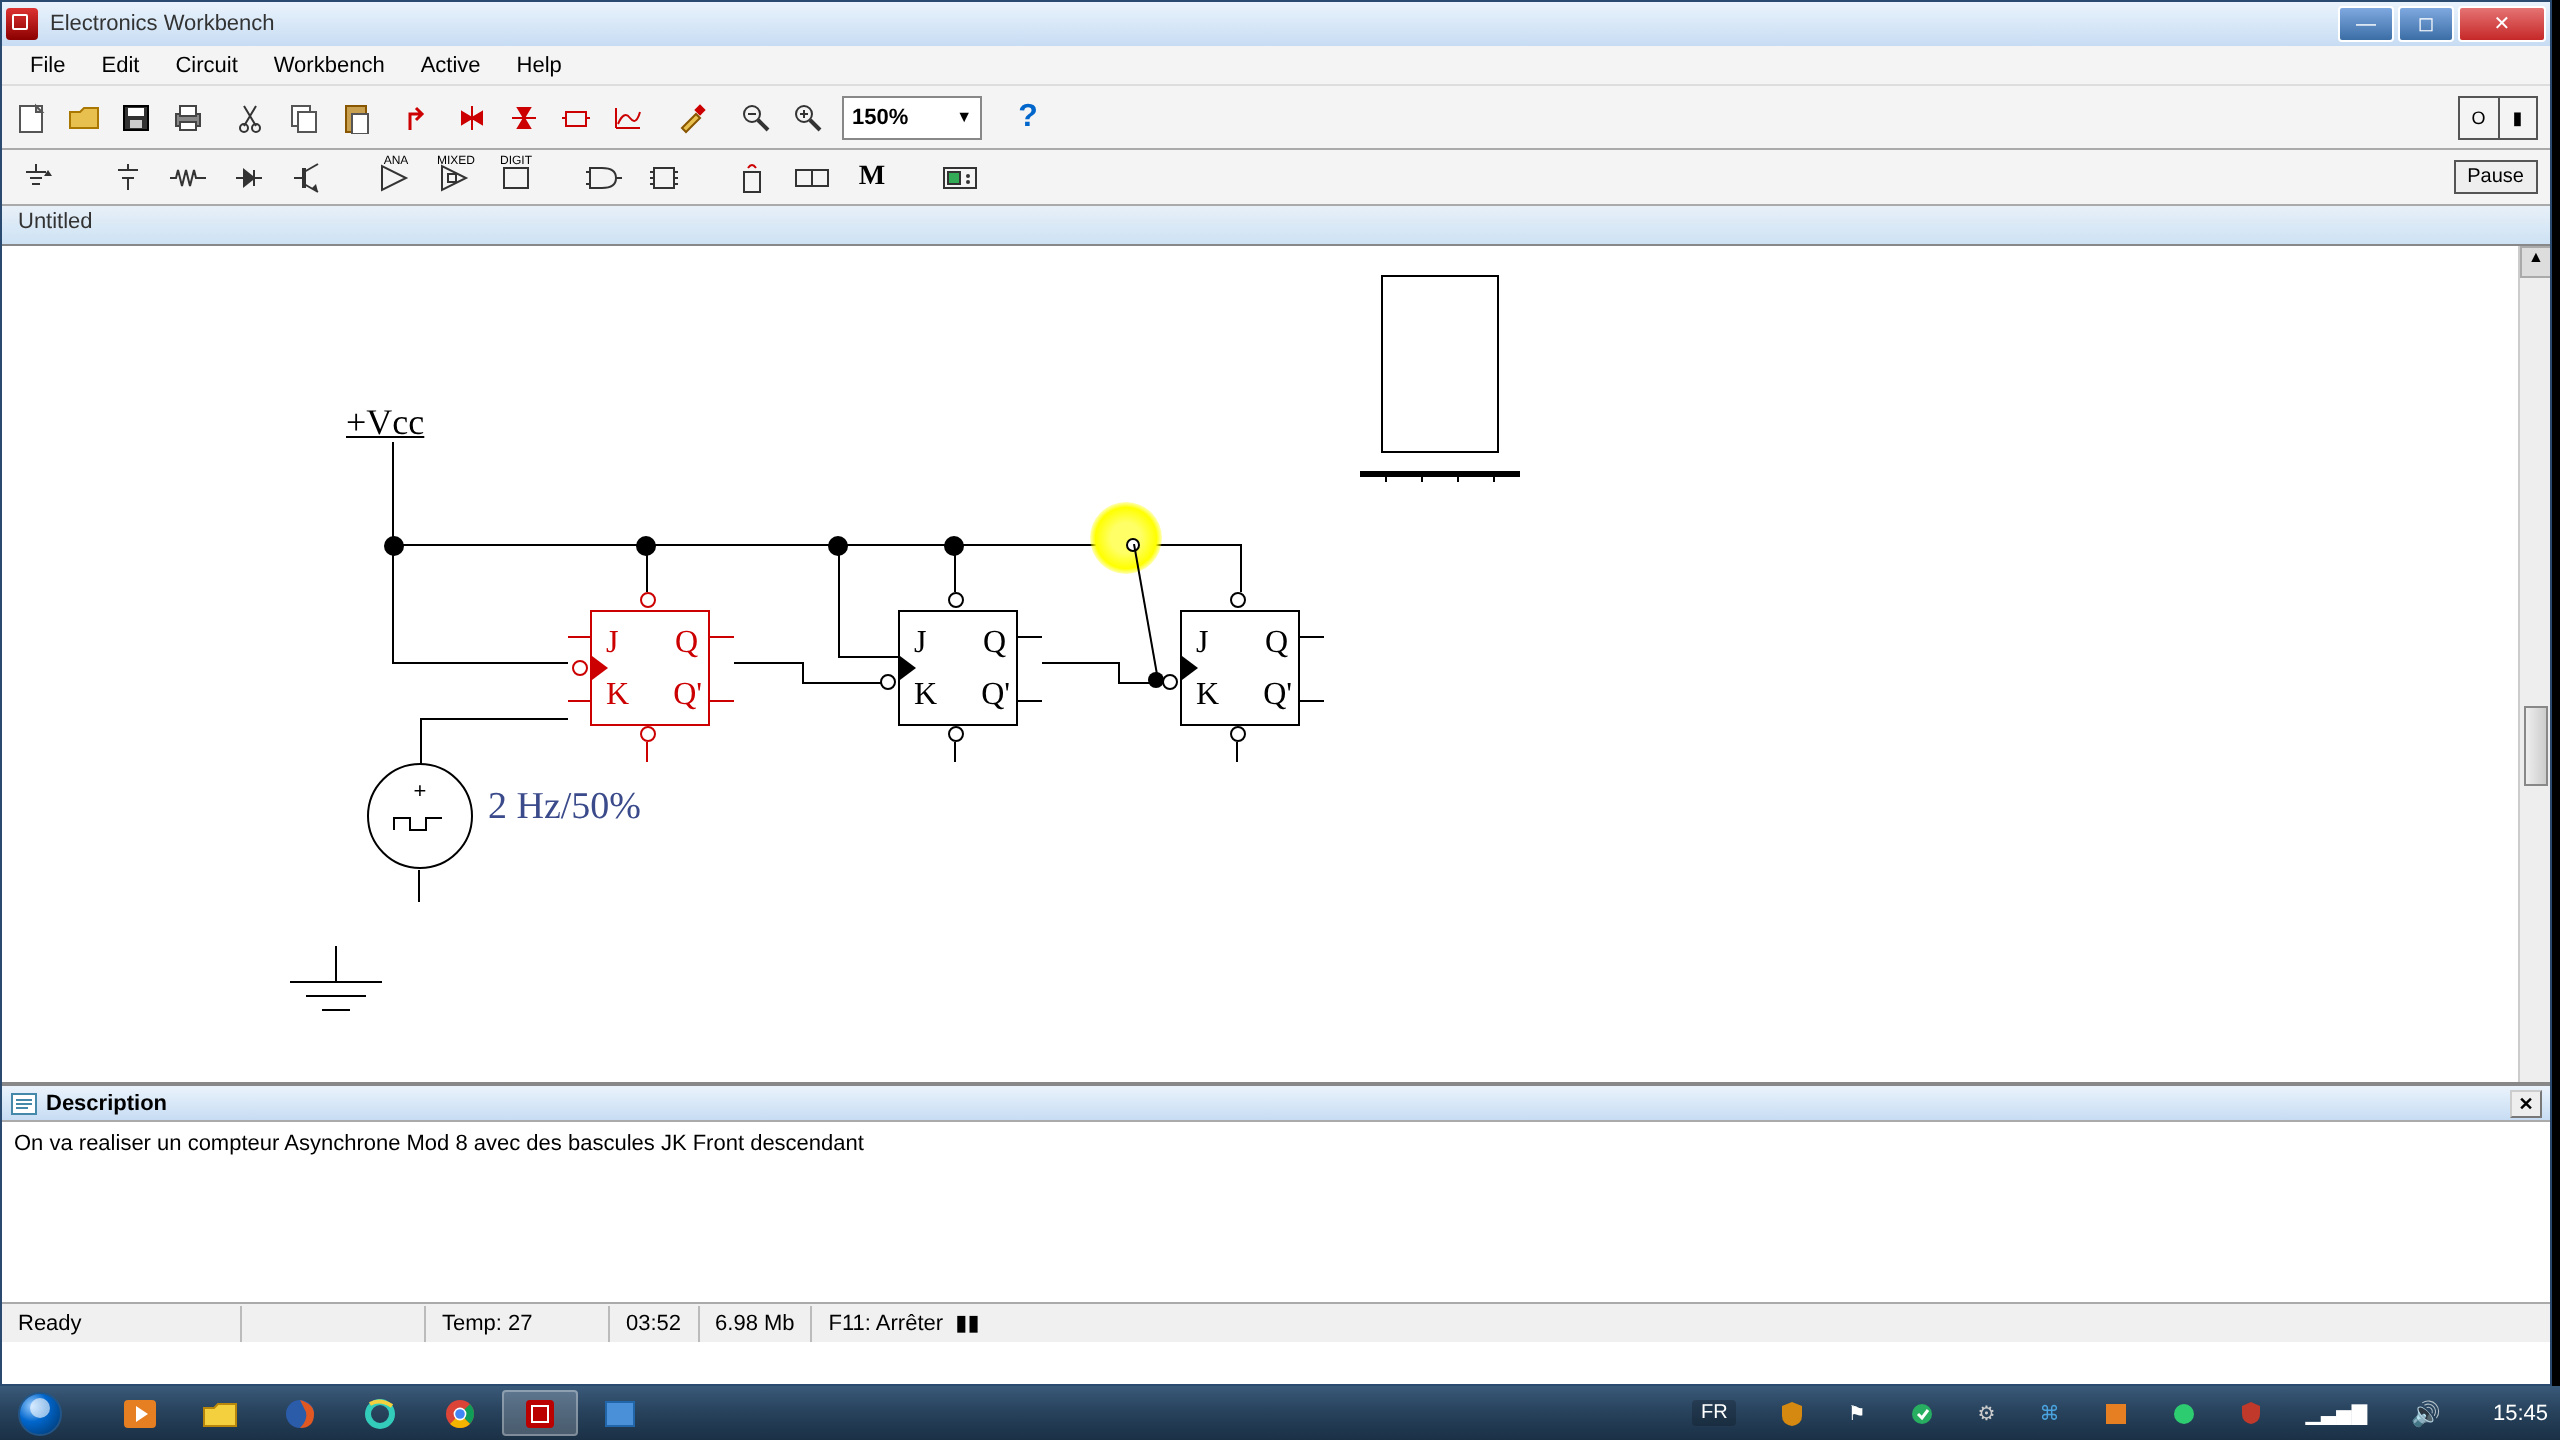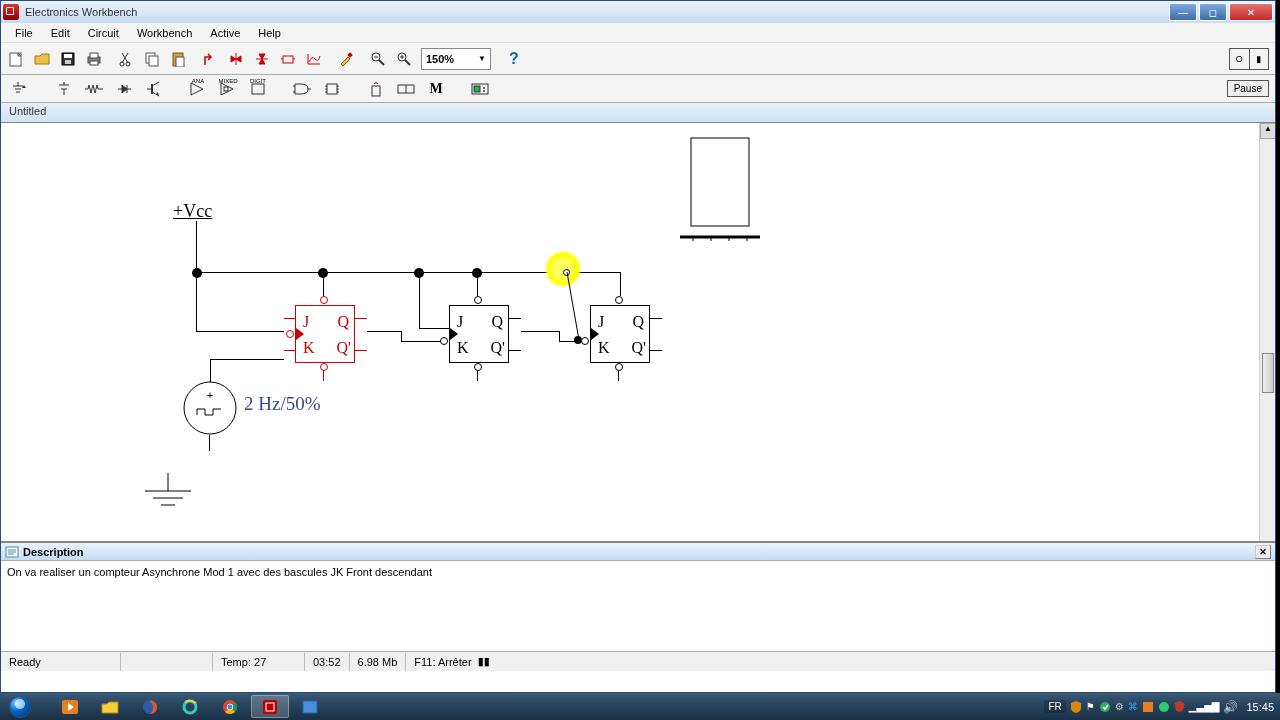--- a/index.html
+++ b/index.html
@@ -35,21 +35,21 @@
 .descbody{padding:3px 6px;font-size:12px;line-height:16px;height:90px;font-family:Arial}
 .status{height:20px;background:#f0f0f0;border-top:1px solid #aaa;display:flex;align-items:center;font-size:11px}
 .status .cell{padding:0 8px;border-right:1px solid #bbb;height:18px;display:flex;align-items:center}
 .status .flex{flex:1}
 .taskbar{position:absolute;bottom:0;left:0;width:1280px;height:27px;background:linear-gradient(#3a5a7a,#2a4560 40%,#1a3045);display:flex;align-items:center;color:#fff;font-size:10px}
 .start{width:40px;height:27px;display:flex;align-items:center;justify-content:center;cursor:pointer}
 .orb{width:22px;height:22px;border-radius:50%;background:radial-gradient(circle at 30% 30%,#9cf,#06c 40%,#036);border:1px solid #258;position:relative;overflow:hidden}
 .orb::after{content:"";position:absolute;width:10px;height:10px;background:rgba(255,255,255,0.6);border-radius:50%;top:2px;left:5px}
 .tbicon{width:38px;height:23px;margin:0 1px;display:flex;align-items:center;justify-content:center;cursor:pointer;border:1px solid transparent;border-radius:2px}
 .tbicon.active{background:rgba(255,255,255,0.2);border-color:rgba(255,255,255,0.3)}
-.tray{margin-left:auto;display:flex;align-items:center;height:100%;padding-right:6px;gap:4px}
+.tray{margin-left:auto;display:flex;align-items:center;height:100%;padding-right:6px;gap:22px}
 .tray span{font-size:10px;cursor:pointer}
 .lang{background:rgba(0,0,0,0.2);padding:1px 4px;border-radius:2px}
 
 svg{display:block}
 .vcc{font-family:'Times New Roman',serif;font-size:18px}
 .ffbox{position:absolute;width:60px;height:58px;background:#fff}
 .ffbox .bdr{position:absolute;left:0;top:0;width:100%;height:100%;border:1px solid #000}
 .ffbox.red .bdr{border-color:#c00}
 .fftxt{position:absolute;font-family:'Times New Roman',serif;font-size:16px}
 .pin{position:absolute;width:12px;height:1px;background:#000}
@@ -428,21 +428,21 @@
       <svg width="14" height="12" style="margin-right:4px">
           <rect x="1" y="1" width="12" height="10" fill="#fff" stroke="#48a"></rect>
           <line x1="3" y1="4" x2="11" y2="4" stroke="#48a"></line>
           <line x1="3" y1="6" x2="11" y2="6" stroke="#48a"></line>
           <line x1="3" y1="8" x2="9" y2="8" stroke="#48a"></line>
         </svg>
       <span>Description</span>
       <div class="x">✕</div>
     </div>
     <div class="descbody">
-      <div>On va realiser un compteur Asynchrone Mod 1 avec des bascules JK Front descendant</div>
+      <div>On va realiser un compteur Asynchrone Mod 8 avec des bascules JK Front descendant</div>
     </div>
   </div>
 
   <div class="status">
     <div class="cell" style="width:120px">Ready</div>
     <div class="cell" style="width:92px"></div>
     <div class="cell" style="width:92px">Temp:  27</div>
     <div class="cell">03:52</div>
     <div class="cell">6.98 Mb</div>
     <div class="cell" style="border-right:none"><span>F11: Arrêter</span>&nbsp;&nbsp;▮▮</div>

